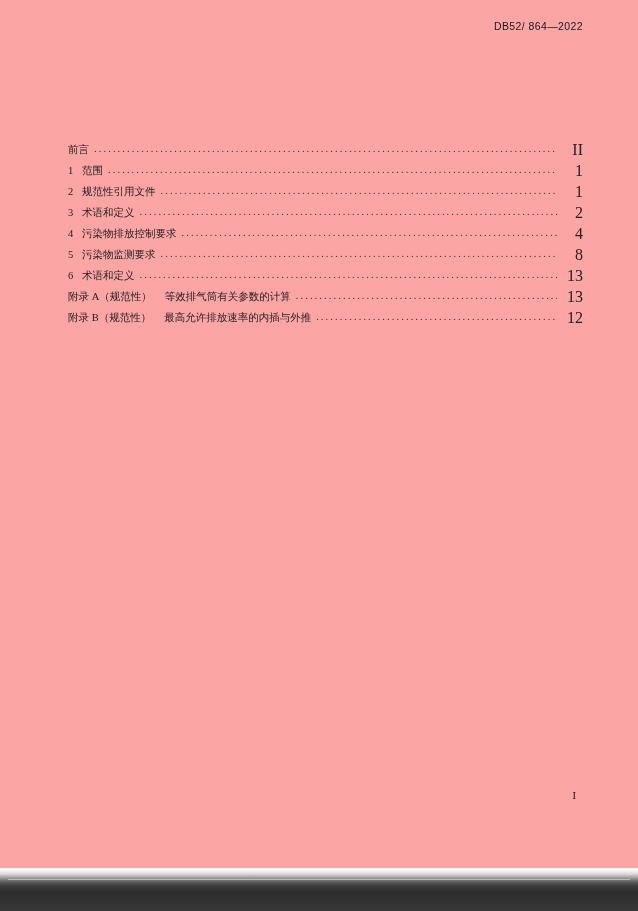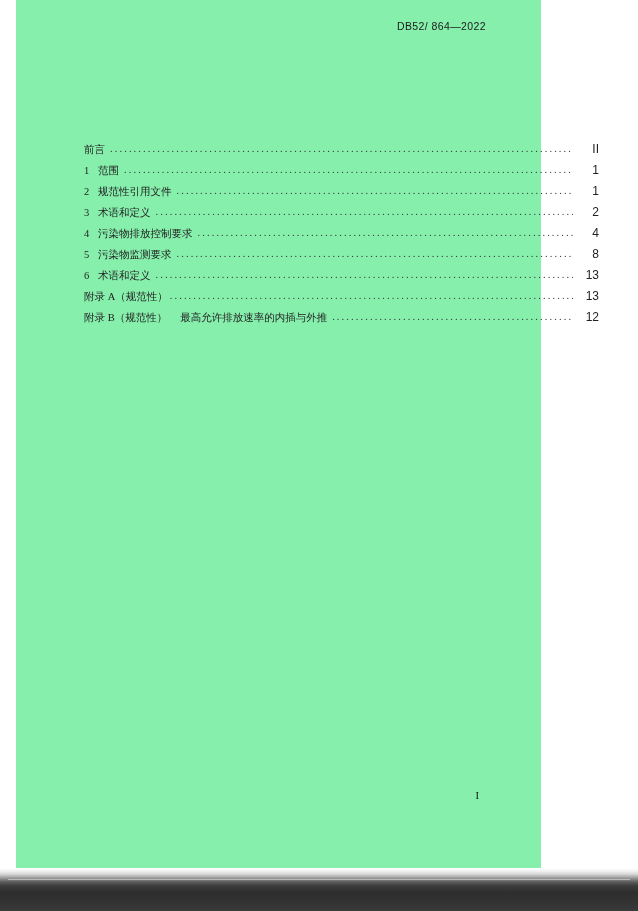--- a/index.html
+++ b/index.html
@@ -15,25 +15,25 @@
   }
   .page {
     position: relative;
     width: 638px;
     height: 911px;
     background: #ffffff;
     box-sizing: border-box;
   }
   .page-inner {
     position: absolute;
-    left: 16px;
+    left: 0;
     top: 0;
-    width: 525px;
+    width: 638px;
     height: 868px;
-    background: #86efac;
+    background: #fca5a5;
   }
   
   .page-bottom-shadow {
     position: absolute;
     left: 0;
     top: 868px;
     width: 638px;
     height: 43px;
     background: linear-gradient(to bottom, #ffffff 0px, #f2f2f2 3px, #d9d9d9 6px, #9a9a9a 10px, #5c5c5c 14px, #3c3c3c 18px, #2e2e2e 24px, #323232 34px, #3a3a3a 43px);
   }
@@ -109,22 +109,22 @@
     letter-spacing: 2.1px;
     font-size: 10.5px;
     margin: 0 2px;
     position: relative;
     top: -1px;
   }
   .toc-page {
     flex: 0 0 auto;
     width: 24px;
     text-align: right;
-    font-family: Liberation Sans, sans-serif;
-    font-size: 12px;
+    font-family: Liberation Serif, serif;
+    font-size: 16px;
   }
 
   .footer-page {
     position: absolute;
     right: 62px;
     top: 790px;
     font-size: 10.5px;
     color: #111;
   }
 </style>
@@ -182,20 +182,21 @@
 
       <div class="toc-row">
         <span class="toc-num">6</span>
         <span class="toc-label">术语和定义</span>
         <span class="dots">.............................................................................................................................</span>
         <span class="toc-page">13</span>
       </div>
 
       <div class="toc-row">
         <span class="toc-label ann">附录 A（规范性）</span>
+        <span class="toc-sub">等效排气筒有关参数的计算</span>
         <span class="dots">.............................................................................................................................</span>
         <span class="toc-page">13</span>
       </div>
 
       <div class="toc-row">
         <span class="toc-label ann">附录 B（规范性）</span>
         <span class="toc-sub">最高允许排放速率的内插与外推</span>
         <span class="dots">.............................................................................................................................</span>
         <span class="toc-page">12</span>
       </div>

